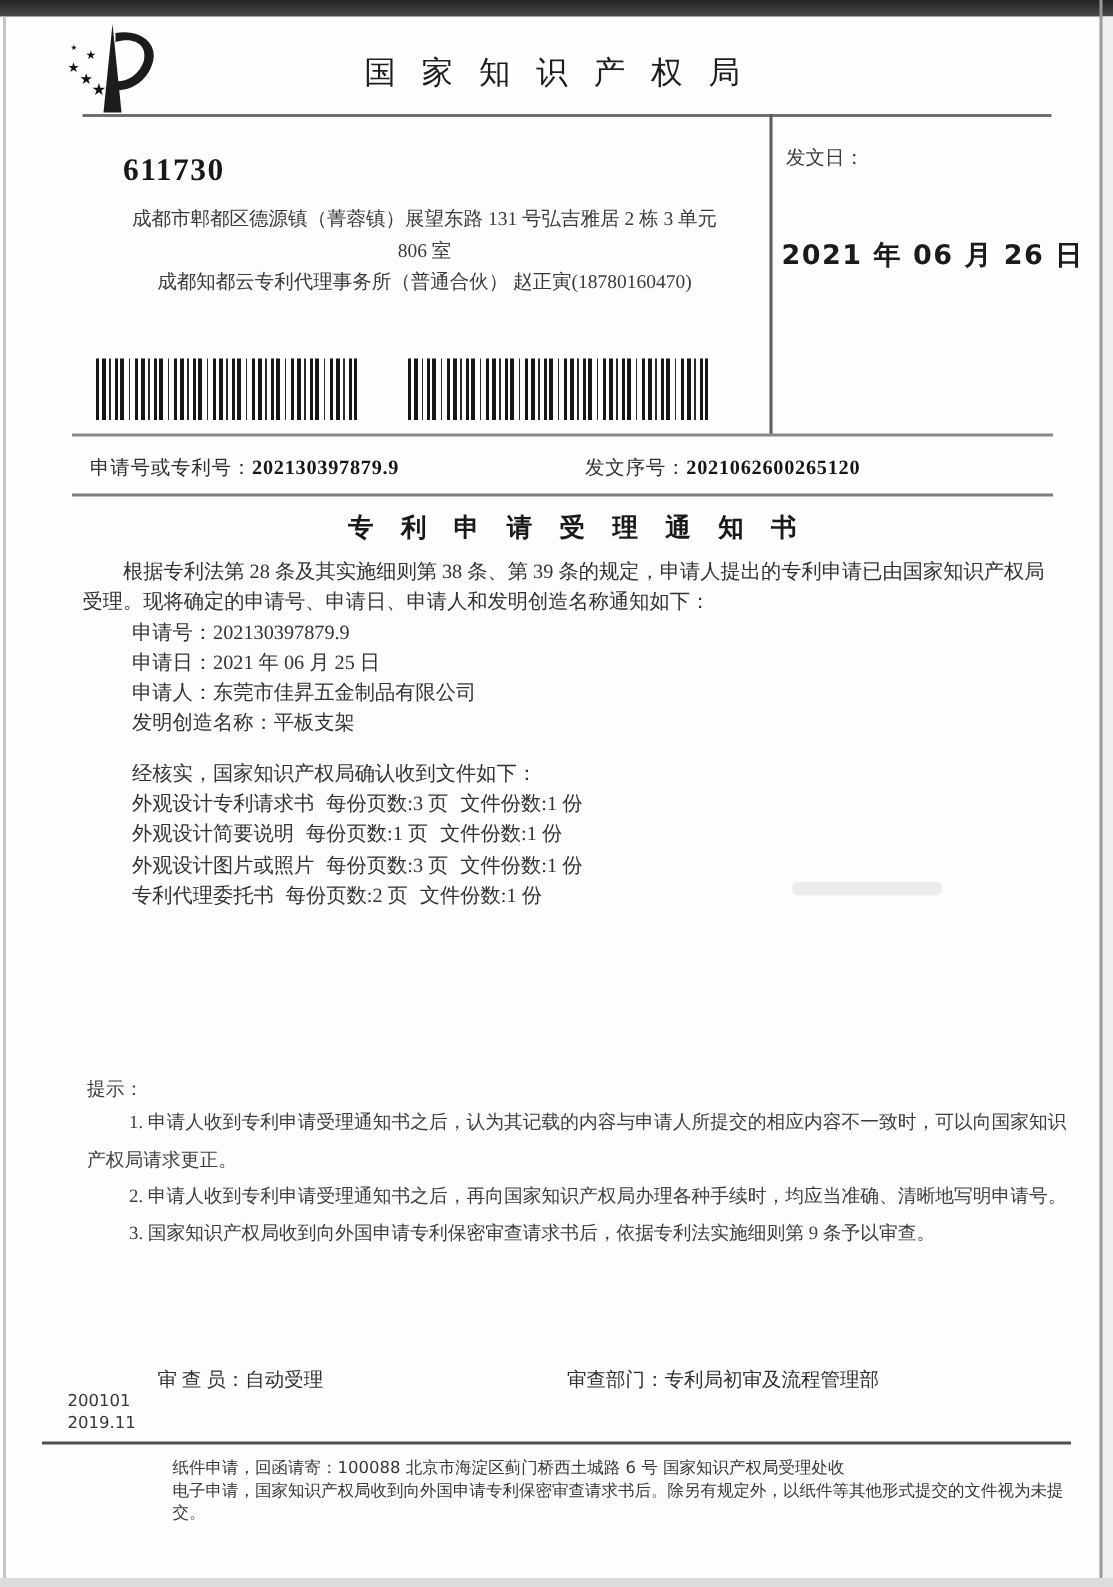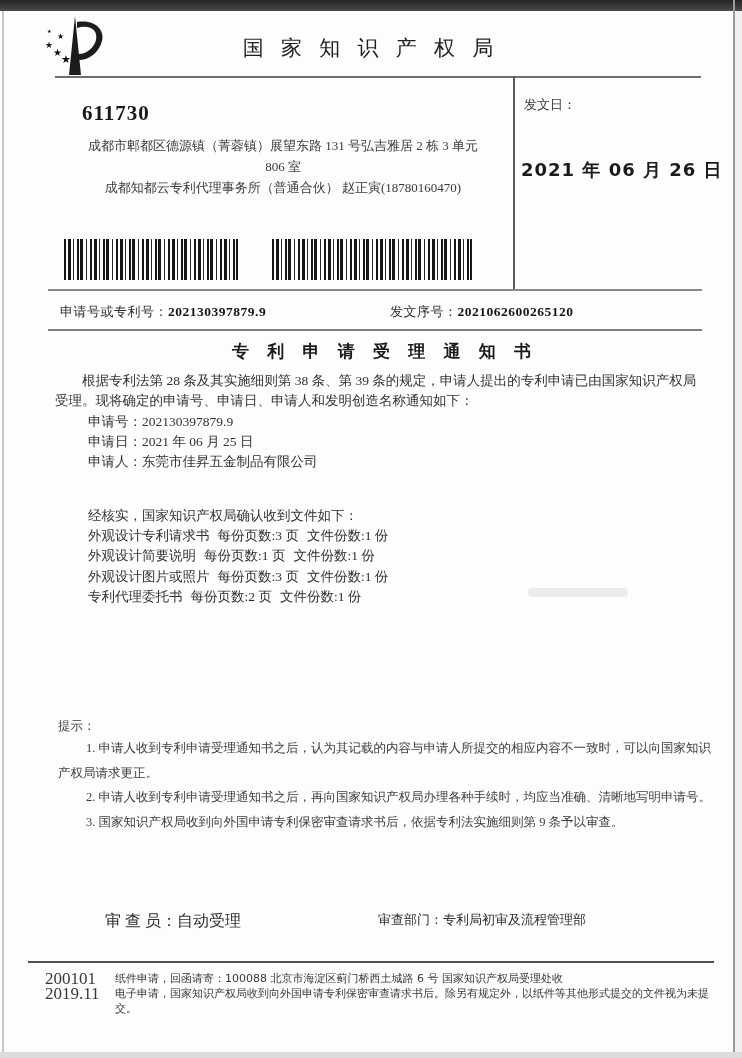--- a/index.html
+++ b/index.html
@@ -79,27 +79,27 @@
   .fields{left:88px;top:412px;font-size:13.5px;line-height:20px;color:#323232;}
   .confirm-block{left:88px;top:506px;font-size:13.5px;line-height:20.2px;color:#323232;}
   .file-sep{display:inline-block;width:8px;}
 
   
   .hints{left:58px;top:716px;width:662px;font-size:12.5px;color:#3d3d3d;}
   .hints-label{line-height:20px;}
   .hint-item{margin:0;text-indent:28px;line-height:24.5px;}
 
   
-  .examiner{left:105px;top:911px;font-size:16px;color:#2f2f2f;}
+  .examiner{left:105px;top:911px;font-size:13px;color:#2f2f2f;}
   .department{left:378px;top:911px;font-size:13px;color:#2f2f2f;}
 
   
   .rule-footer{left:28px;top:961px;width:686px;height:2px;background:#4f4f4f;}
   .footer{font-family:"DejaVu Sans","Liberation Sans",sans-serif;color:#383838;}
-  .footer-codes{left:45px;top:971px;font-size:17px;line-height:15px;font-family:Liberation Serif, serif;}
+  .footer-codes{left:45px;top:926px;font-size:11px;line-height:15px;}
   .footer-texts{left:115px;top:971px;width:600px;font-size:11px;line-height:15px;}
   .footer-line{margin:0;}
 </style>
 </head>
 <body>
 
 <div class="page">
 
   <div class="abs scan-top"></div>
   <div class="abs scan-left"></div>
@@ -144,20 +144,21 @@
   <div class="abs rule-under-numbers"></div>
 
   <div class="abs notice-title">专 利 申 请 受 理 通 知 书</div>
 
   <div class="abs body-par">根据专利法第 28 条及其实施细则第 38 条、第 39 条的规定，申请人提出的专利申请已由国家知识产权局受理。现将确定的申请号、申请日、申请人和发明创造名称通知如下：</div>
 
   <div class="abs fields">
     <div><span>申请号：</span><span>202130397879.9</span></div>
     <div><span>申请日：</span><span>2021 年 06 月 25 日</span></div>
     <div><span>申请人：</span><span>东莞市佳昇五金制品有限公司</span></div>
+    <div><span>发明创造名称：</span><span>平板支架</span></div>
   </div>
 
   <div class="abs confirm-block">
     <div>经核实，国家知识产权局确认收到文件如下：</div>
     <div><span>外观设计专利请求书</span><span class="file-sep"></span><span>每份页数:3 页</span><span class="file-sep"></span><span>文件份数:1 份</span></div>
     <div><span>外观设计简要说明</span><span class="file-sep"></span><span>每份页数:1 页</span><span class="file-sep"></span><span>文件份数:1 份</span></div>
     <div><span>外观设计图片或照片</span><span class="file-sep"></span><span>每份页数:3 页</span><span class="file-sep"></span><span>文件份数:1 份</span></div>
     <div><span>专利代理委托书</span><span class="file-sep"></span><span>每份页数:2 页</span><span class="file-sep"></span><span>文件份数:1 份</span></div>
   </div>
 

